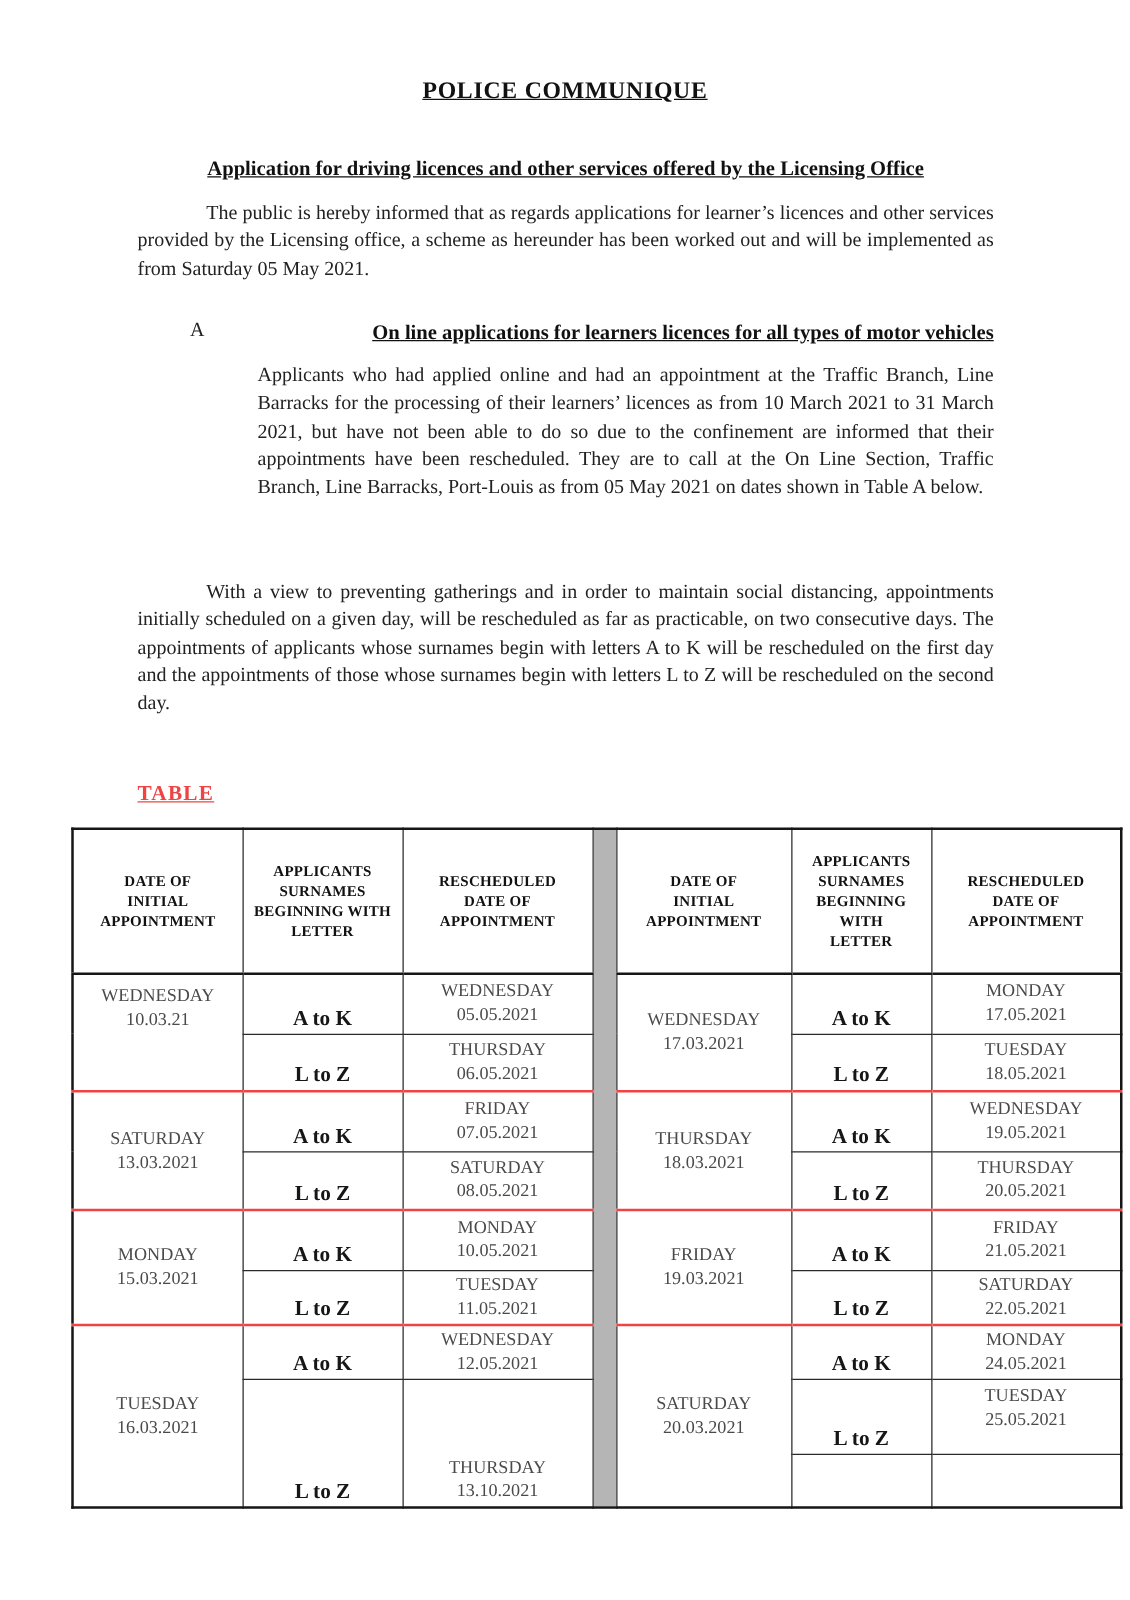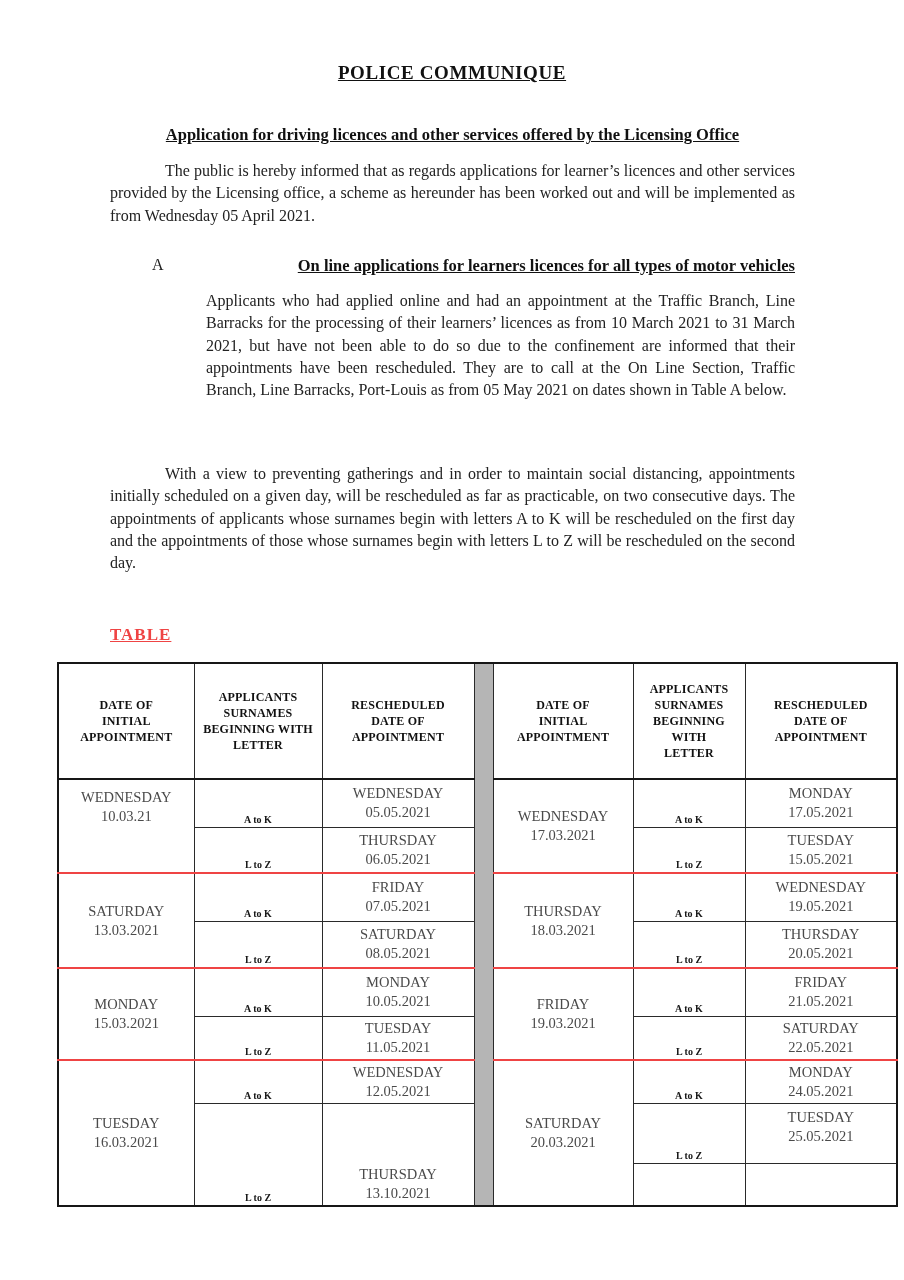--- a/index.html
+++ b/index.html
@@ -95,42 +95,42 @@
     border-right: 2px solid #161616;
     padding: 0;
   }
   td.initial {
     vertical-align: middle; text-align: center;
     font-size: 14.5px; color: #4a4a4a; line-height: 19px;
   }
   td.initial.vtop { vertical-align: top; padding-top: 8px; }
   td.letters {
     vertical-align: bottom; text-align: center;
-    font-size: 10px; font-weight: bold; color: #161616;
+    font-size: 17px; font-weight: bold; color: #161616;
     padding-bottom: 6px;
   }
   td.resched {
     vertical-align: middle; text-align: center;
     font-size: 14.5px; color: #4a4a4a; line-height: 19px;
   }
   td.resched.vtop { vertical-align: top; padding-top: 4px; }
   td.vbottom { vertical-align: bottom; padding-bottom: 8px; }
   td.gl { border-left-color: #9a9a9a; }
   .day, .date { display: block; }
 </style>
 </head>
 <body>
 
 <div class="page">
 
   <h1 class="abs title">POLICE COMMUNIQUE</h1>
 
   <h2 class="abs subtitle">Application for driving licences and other services offered by the Licensing Office</h2>
 
-  <p class="abs para indent p1">The public is hereby informed that as regards applications for learner’s licences and other services provided by the Licensing office, a scheme as hereunder has been worked out and will be implemented as from Wednesday 05 April 2021.</p>
+  <p class="abs para indent p1">The public is hereby informed that as regards applications for learner’s licences and other services provided by the Licensing office, a scheme as hereunder has been worked out and will be implemented as from Saturday 05 May 2021.</p>
 
   <div class="abs section-head">
     <span class="sec-label">A</span>
     <h3 class="sec-heading">On line applications for learners licences for all types of motor vehicles</h3>
   </div>
 
   <p class="abs para sec-body">Applicants who had applied online and had an appointment at the Traffic Branch, Line Barracks for the processing of their learners’ licences as from 10 March 2021 to 31 March 2021, but have not been able to do so due to the confinement are informed that their appointments have been rescheduled. They are to call at the On Line Section, Traffic Branch, Line Barracks, Port-Louis as from 05 May 2021 on dates shown in Table A below.</p>
 
   <p class="abs para indent p2">With a view to preventing gatherings and in order to maintain social distancing, appointments initially scheduled on a given day, will be rescheduled as far as practicable, on two consecutive days.  The appointments of applicants whose surnames begin with letters A to K will be rescheduled on the first day and the appointments of those whose surnames begin with letters L to Z will be rescheduled on the second day.</p>
 
@@ -192,21 +192,21 @@
     </tr>
     <tr style="height:46px">
       <td class="letters">L to Z</td>
       <td class="resched">
         <span class="day">THURSDAY</span>
             <span class="date">06.05.2021</span>
       </td>
       <td class="letters">L to Z</td>
       <td class="resched gl">
         <span class="day">TUESDAY</span>
-            <span class="date">15.05.2021</span>
+            <span class="date">18.05.2021</span>
       </td>
     </tr>
 
     <tr class="bs" style="height:48px">
       <td class="initial" rowspan="2">
         <span class="day">SATURDAY</span>
             <span class="date">13.03.2021</span>
       </td>
       <td class="letters">A to K</td>
       <td class="resched">

